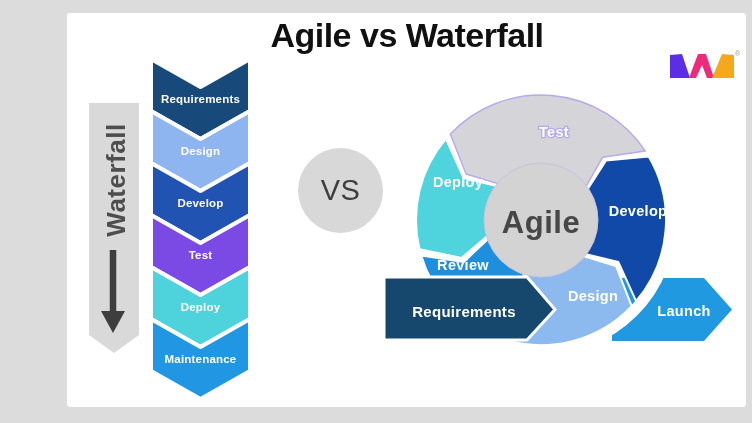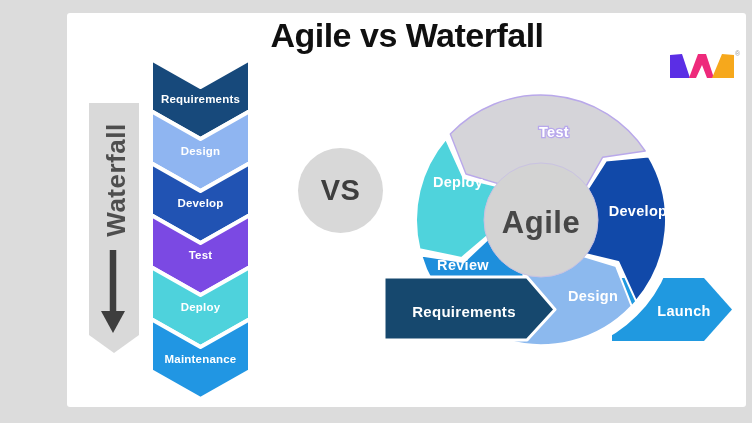--- a/index.html
+++ b/index.html
@@ -13,21 +13,21 @@
   }
   .title{
     position:absolute;left:136px;top:16px;width:478px;
     text-align:center;font-size:34px;font-weight:700;color:#101010;
     letter-spacing:-0.5px;
   }
   .vs-badge{
     position:absolute;left:266px;top:148px;width:85px;height:85px;
     background:#D8D8D8;border-radius:50%;
     display:flex;align-items:center;justify-content:center;
-    font-size:29px;font-weight:700;color:#3E3E3E;letter-spacing:0.5px;
+    font-size:29px;font-weight:400;color:#3E3E3E;letter-spacing:0.5px;
   }
   svg{position:absolute;overflow:visible;}
   .wf-svg{left:115px;top:55px;}
   .ribbon-svg{left:50px;top:95px;}
   .agile-svg{left:345px;top:85px;}
   .logo-svg{left:630px;top:45px;}
   text{font-family:"Liberation Sans",sans-serif;}
   .wf-label{font-size:11.5px;font-weight:700;fill:#FFFFFF;letter-spacing:0.2px;}
   .ribbon-text{font-size:26px;font-weight:700;fill:#4E4E4E;letter-spacing:0.5px;}
   .seg-label{font-size:14.5px;font-weight:700;fill:#FFFFFF;letter-spacing:0.3px;}

